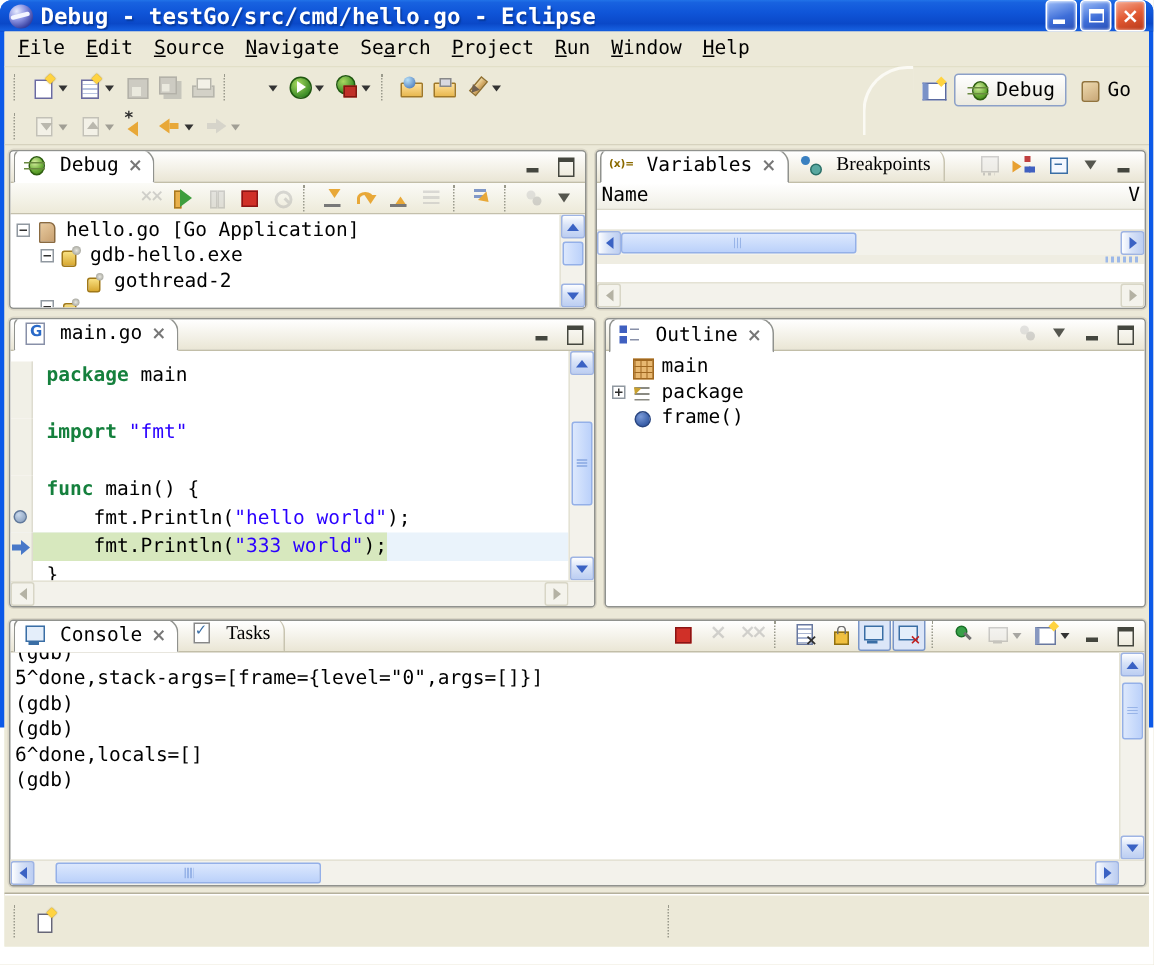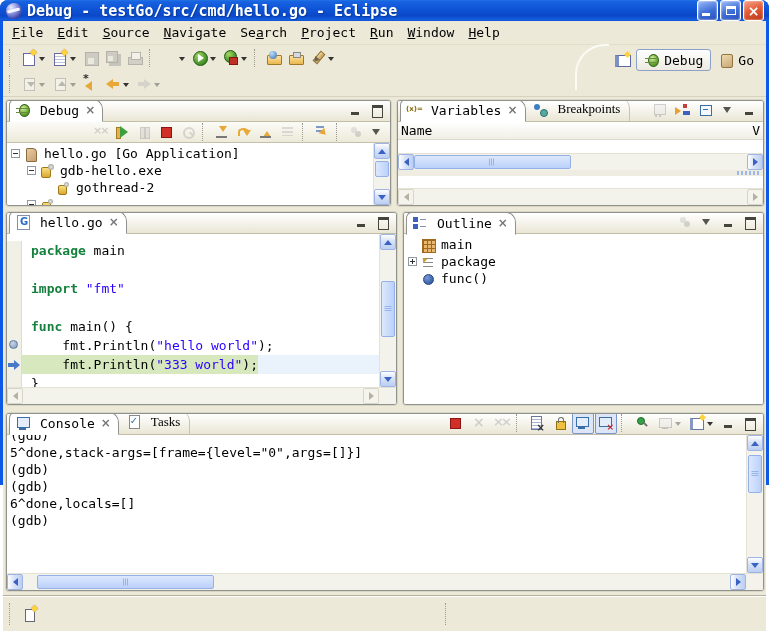--- a/index.html
+++ b/index.html
@@ -530,21 +530,21 @@
               </span>
           </div>
         </div>
       </div>
 
       <div class="view" id="view-editor">
         <div class="vhead">
           <span id="editor-tabs" style="display:inline-flex;align-items:flex-end;height:100%;">
               <span class="tab active">
                 <span class="ic ic-go-file"></span>
-                <span class="tlabel">hello.go</span>
+                <span class="tlabel">main.go</span>
                 <span class="tclose">×</span>
               </span>
             </span>
           <span class="vtools" id="editor-headtools">
               <span class="tbtn">
                 <span class="ic ic-minimize"></span>
               </span>
               <span class="tbtn">
                 <span class="ic ic-maximize"></span>
               </span>
@@ -606,21 +606,21 @@
               </span>
               <span class="tbtn">
                 <span class="ic ic-maximize"></span>
               </span>
             </span>
         </div>
         <div class="vbody">
           <div class="tree" id="outline-tree">
               <div class="trow"><span class="exp-none"></span><span class="ic ic-package"></span><span class="tlabel">main</span></div>
               <div class="trow"><span class="expander plus"></span><span class="ic ic-imports"></span><span class="tlabel">package</span></div>
-              <div class="trow"><span class="exp-none"></span><span class="ic ic-function"></span><span class="tlabel">func()</span></div>
+              <div class="trow"><span class="exp-none"></span><span class="ic ic-function"></span><span class="tlabel">frame()</span></div>
             </div>
         </div>
       </div>
 
       <div class="view" id="view-console">
         <div class="vhead">
           <span id="console-tabs" style="display:inline-flex;align-items:flex-end;height:100%;">
               <span class="tab active">
                 <span class="ic ic-console"></span>
                 <span class="tlabel">Console</span>

